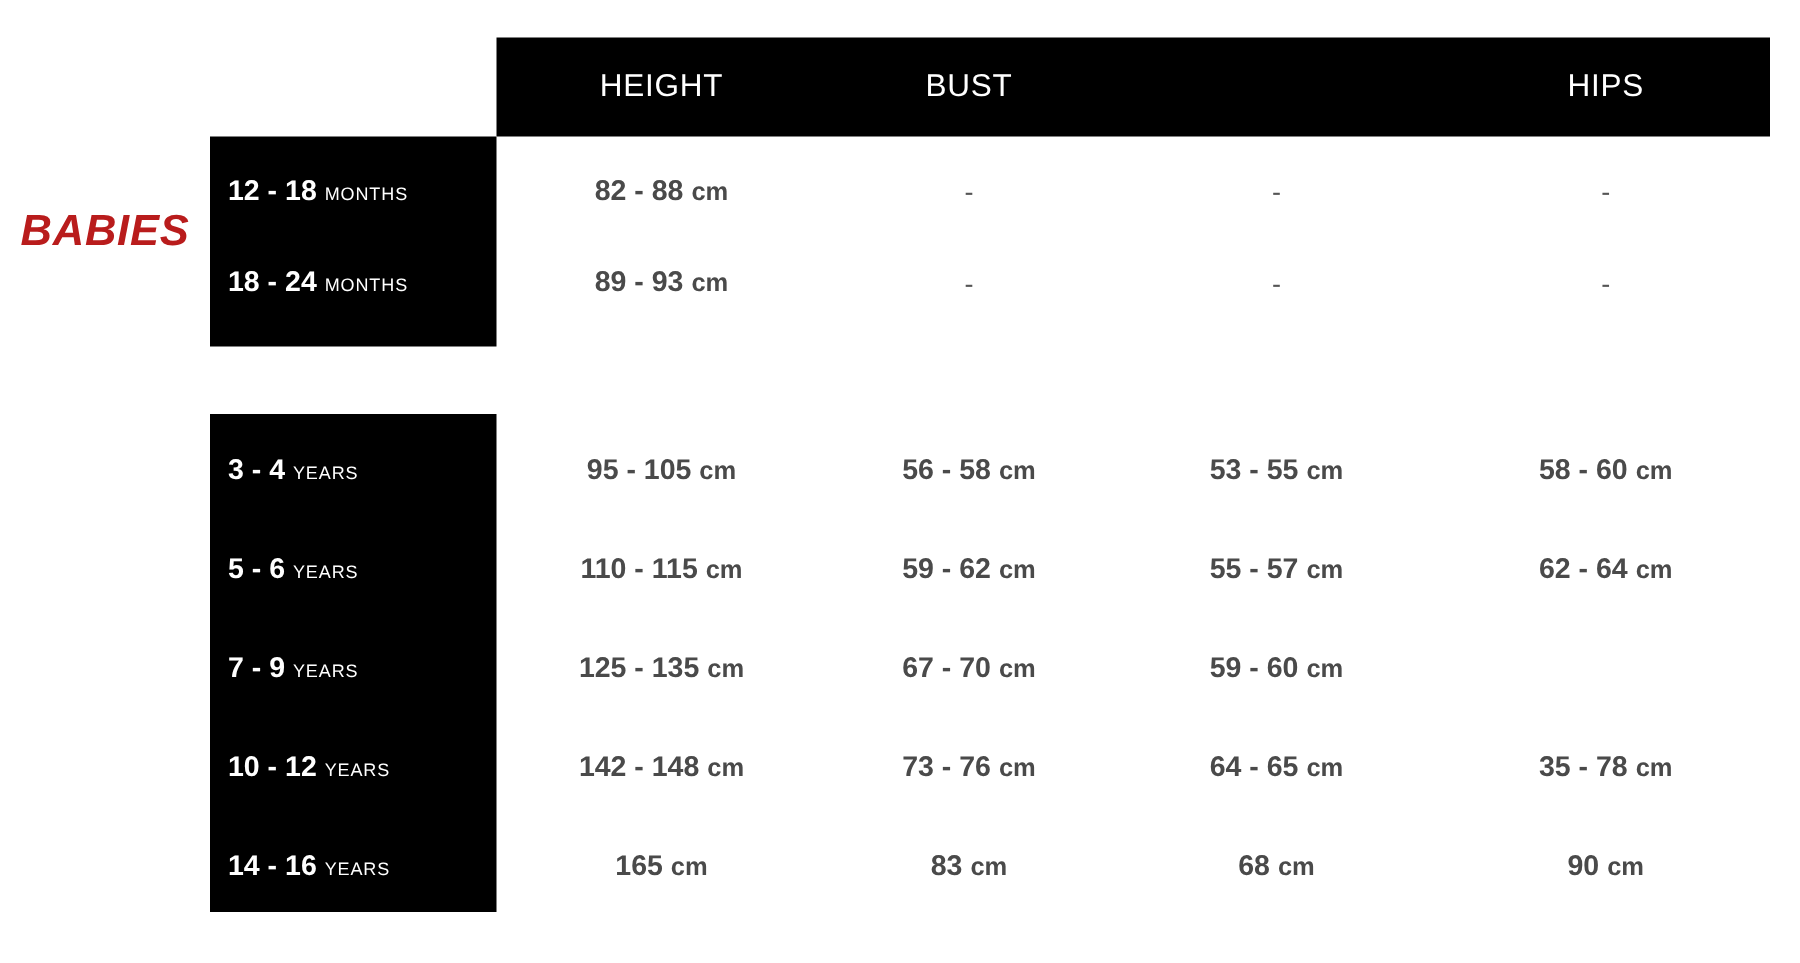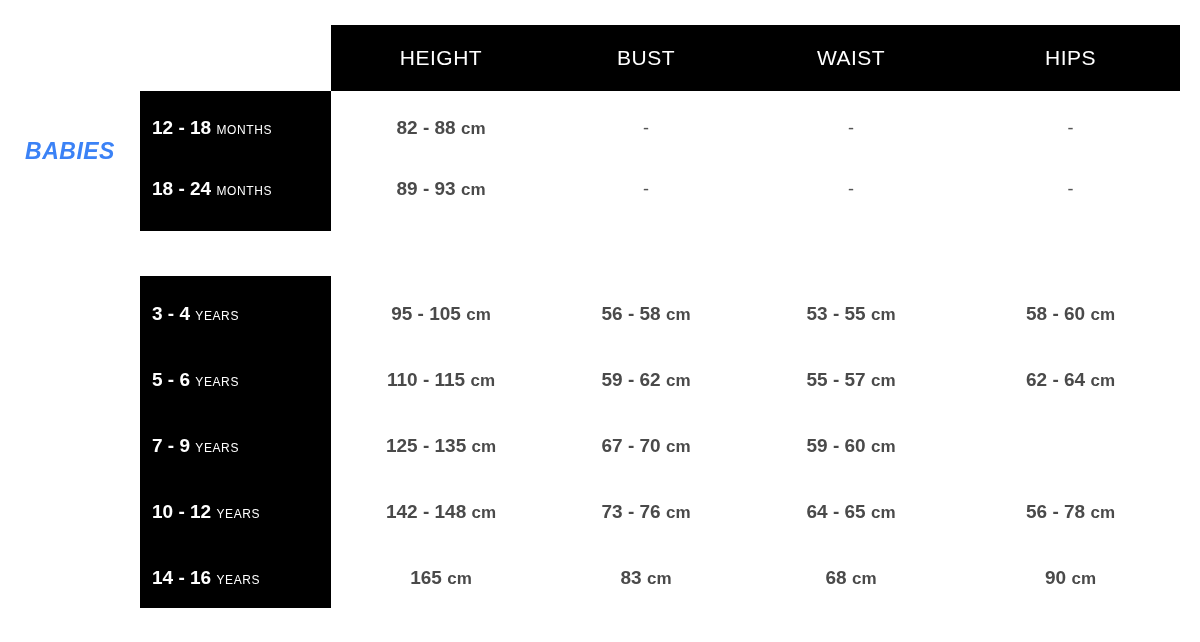--- a/index.html
+++ b/index.html
@@ -43,22 +43,22 @@
   .col-b { left: 220px; width: 190px; }
   .col-w { left: 410px; width: 220px; }
   .col-p { left: 630px; width: 219px; }
 
   
   .group-label {
     position: absolute;
     left: 0px;
     width: 140px;
     text-align: center;
-    color: #3b82f6;
-    font-size: 23px;
+    color: #b91c1c;
+    font-size: 29px;
     font-weight: bold;
     font-style: italic;
     letter-spacing: 0.5px;
     line-height: 1.15;
   }
   .group-label.babies   { top: 138px; }
   .group-label.children { top: 418px; }
 
   
   .age-block {
@@ -129,21 +129,20 @@
   .r6 { top: 555px; }
 </style>
 </head>
 <body>
 
 <div class="chart">
 
   <div class="header-bar">
     <div class="header-cell col-b">BUST</div>
     <div class="header-cell col-h">HEIGHT</div>
-    <div class="header-cell col-w">WAIST</div>
     <div class="header-cell col-p">HIPS</div>
   </div>
 
   <div class="age-block babies"></div>
   <div class="age-block children"></div>
 
   <div class="group-label babies">BABIES</div>
 
   <div class="row r0">
     <div class="age-cell"><span>12 - 18</span> <span class="unit">MONTHS</span></div>
@@ -182,21 +181,21 @@
     <div class="val v-h"><span>125 - 135</span> <span class="unit">cm</span></div>
     <div class="val v-b"><span>67 - 70</span> <span class="unit">cm</span></div>
     <div class="val v-w"><span>59 - 60</span> <span class="unit">cm</span></div>
   </div>
 
   <div class="row r5">
     <div class="age-cell"><span>10 - 12</span> <span class="unit">YEARS</span></div>
     <div class="val v-h"><span>142 - 148</span> <span class="unit">cm</span></div>
     <div class="val v-b"><span>73 - 76</span> <span class="unit">cm</span></div>
     <div class="val v-w"><span>64 - 65</span> <span class="unit">cm</span></div>
-    <div class="val v-p"><span>56 - 78</span> <span class="unit">cm</span></div>
+    <div class="val v-p"><span>35 - 78</span> <span class="unit">cm</span></div>
   </div>
 
   <div class="row r6">
     <div class="age-cell"><span>14 - 16</span> <span class="unit">YEARS</span></div>
     <div class="val v-h"><span>165</span> <span class="unit">cm</span></div>
     <div class="val v-b"><span>83</span> <span class="unit">cm</span></div>
     <div class="val v-w"><span>68</span> <span class="unit">cm</span></div>
     <div class="val v-p"><span>90</span> <span class="unit">cm</span></div>
   </div>
 

